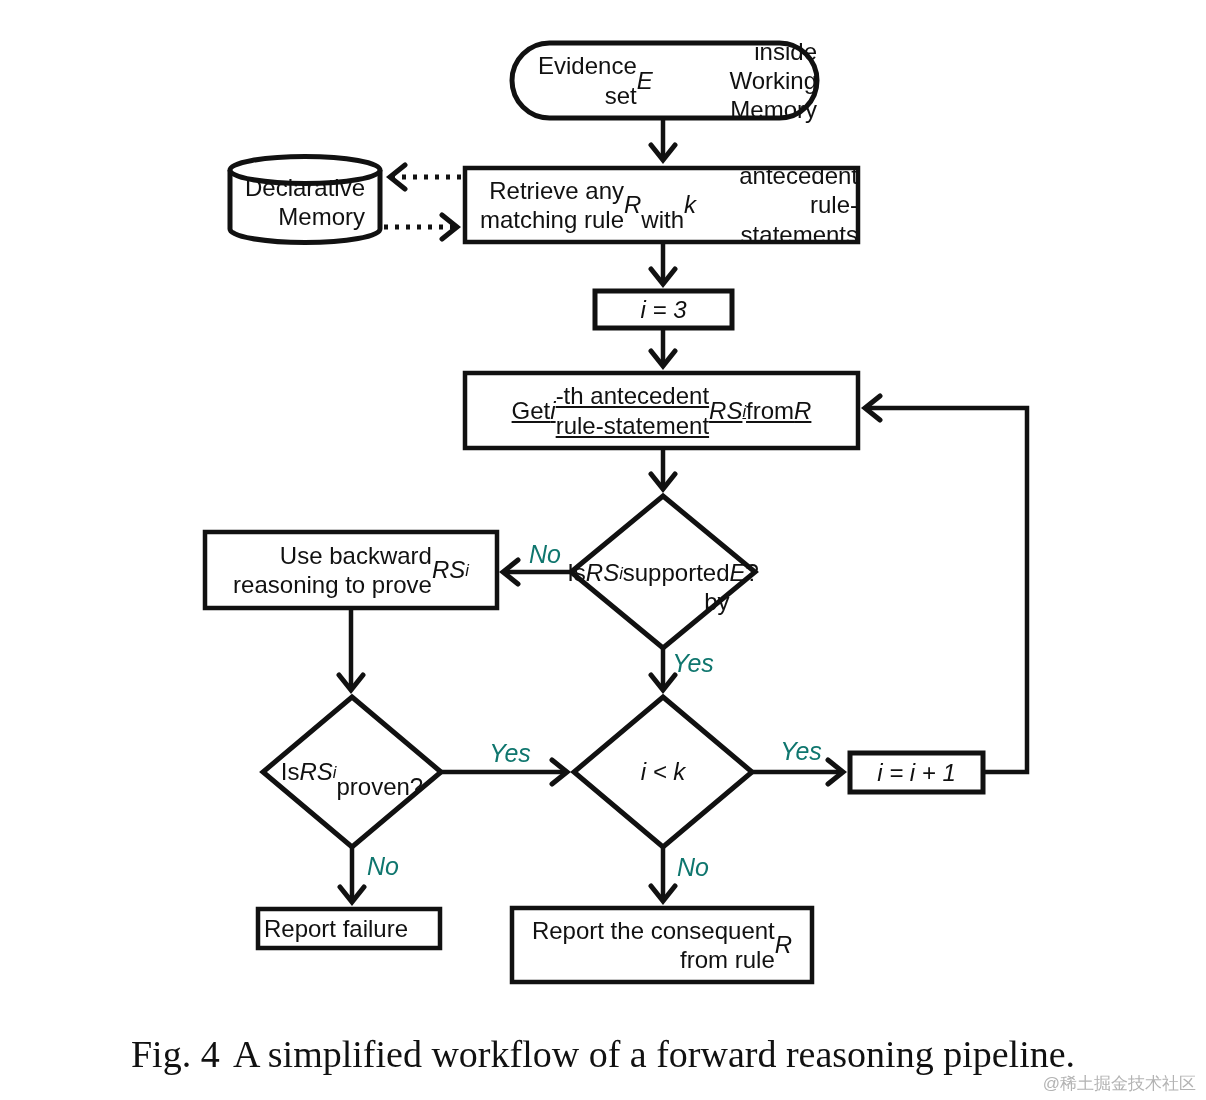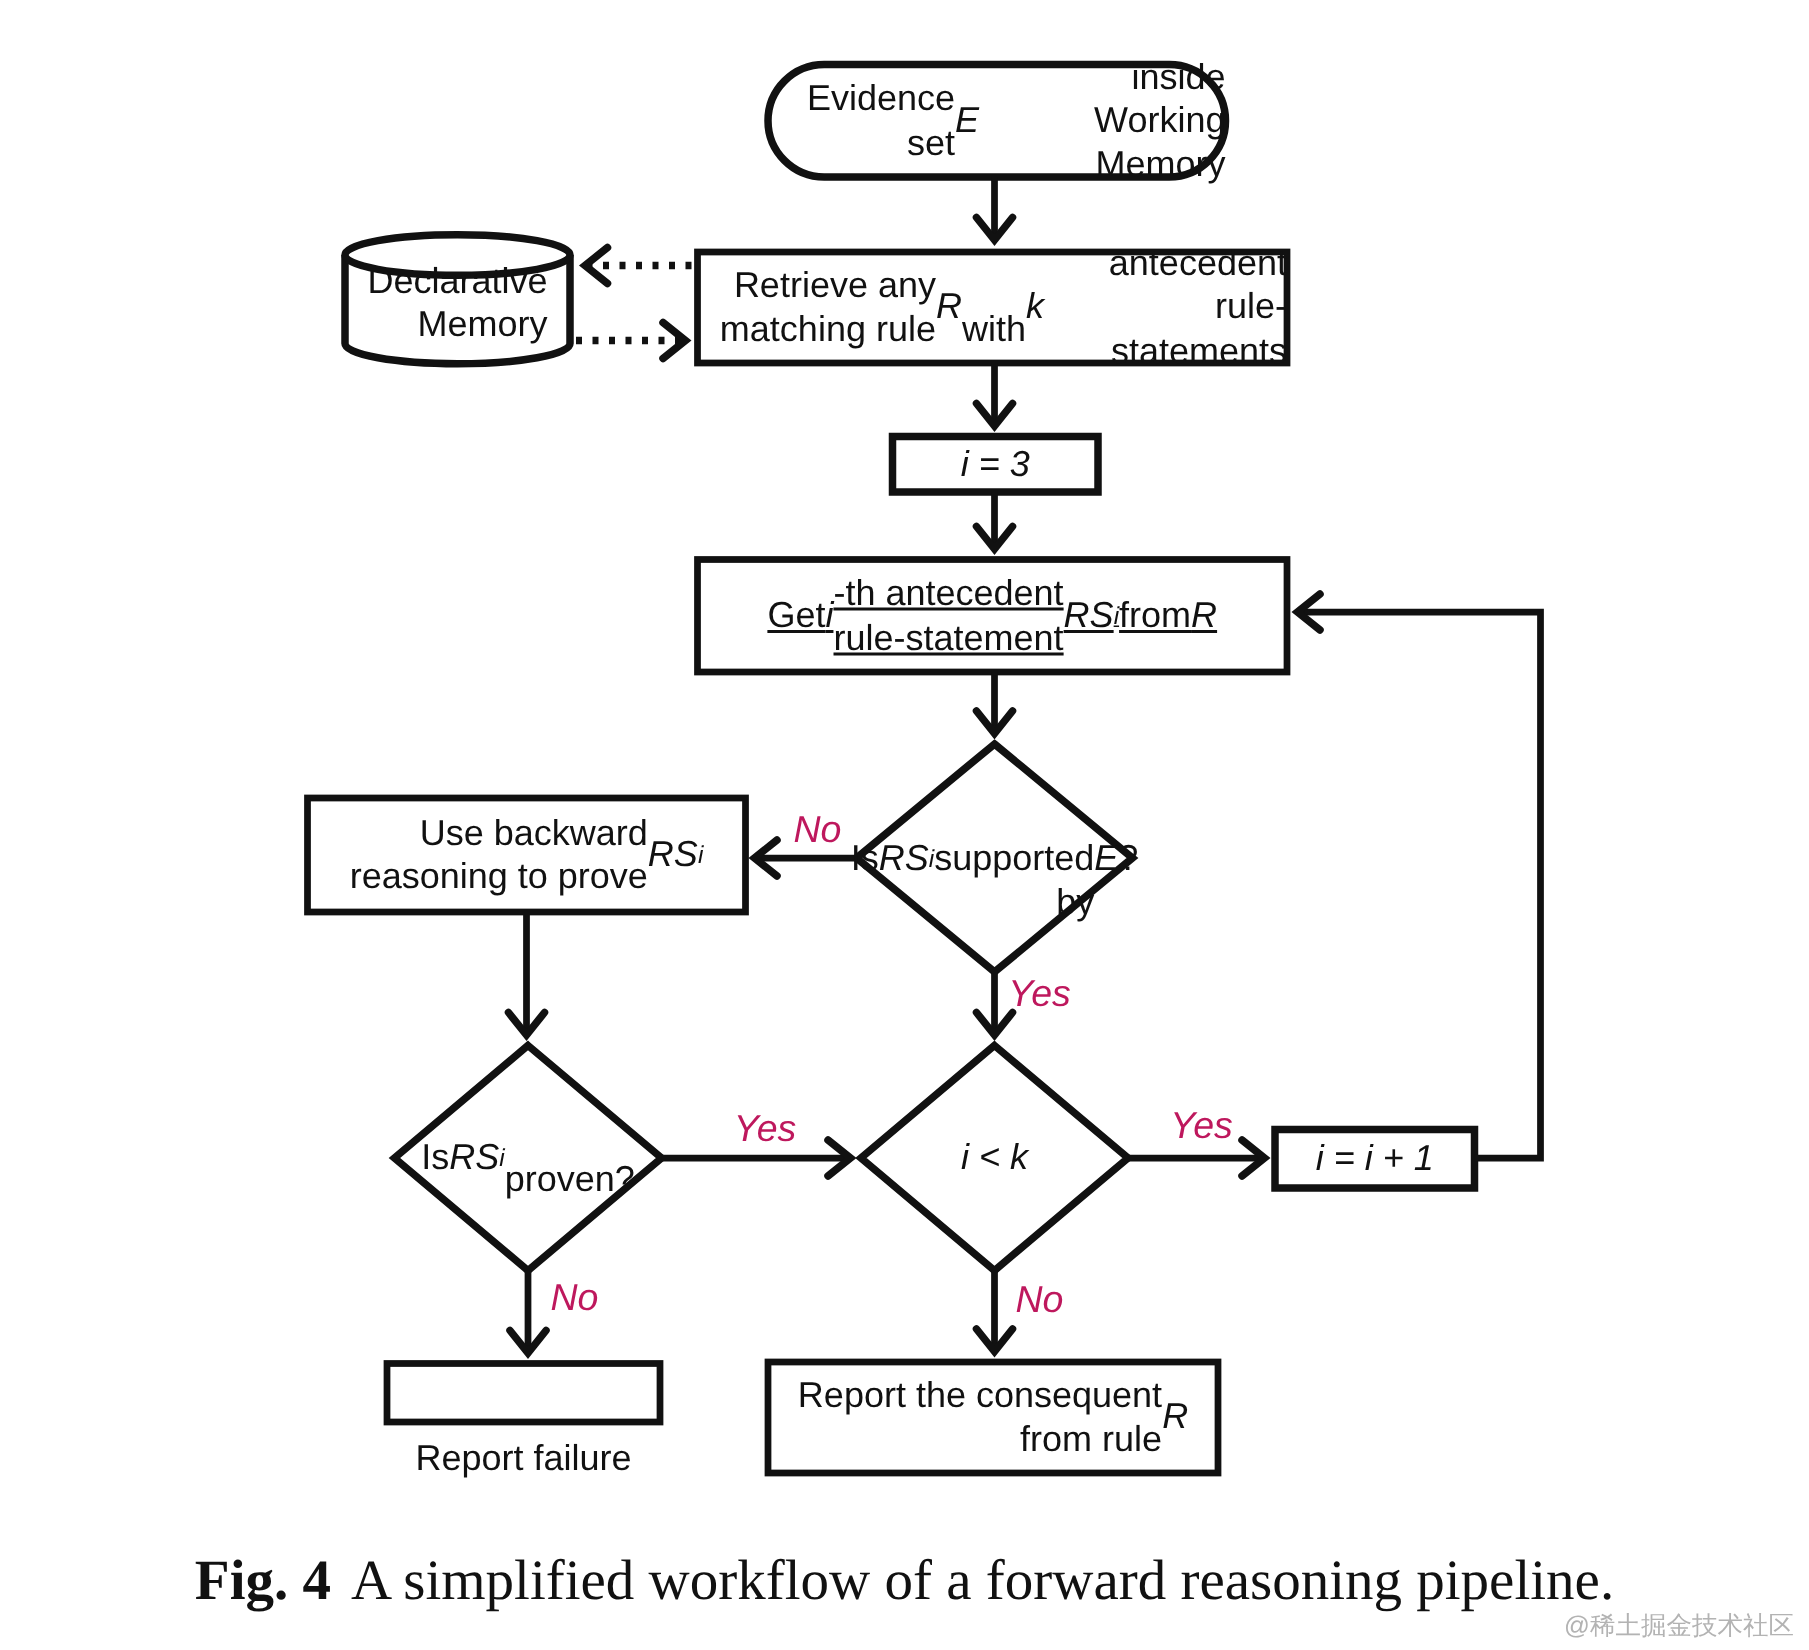--- a/index.html
+++ b/index.html
@@ -3,24 +3,24 @@
 <meta charset="utf-8">
 <style>
   html,body{margin:0;padding:0;background:#fff;}
   .stage{position:relative;width:1206px;height:1100px;background:#fff;overflow:hidden;
          font-family:"Liberation Sans",sans-serif;color:#111;}
   .stage svg{position:absolute;left:0;top:0;}
   .nlabel{position:absolute;display:flex;align-items:center;justify-content:center;
           text-align:right;font-size:24px;line-height:1.22;color:#111;}
   .nlabel sub{font-size:68%;line-height:0;}
   .elabel{position:absolute;transform:translate(-50%,-50%);font-size:25px;font-style:italic;
-          color:#be185d;white-space:nowrap;}
+          color:#0f766e;white-space:nowrap;}
   .caption{position:absolute;left:0;right:0;top:1032px;text-align:center;
            font-family:"Liberation Serif",serif;font-size:38px;color:#111;}
-  .caption .cap-prefix{font-weight:bold;margin-right:0.35em;}
+  .caption .cap-prefix{font-weight:normal;margin-right:0.35em;}
   .watermark{position:absolute;right:10px;top:1072px;font-size:17px;color:#b3b3b3;
              font-family:"Liberation Sans",sans-serif;margin-left:28px;}
 </style>
 </head>
 <body>
 
 <div class="stage">
 
   <svg width="1206" height="1100" viewBox="0 0 1206 1100">
     <defs>
@@ -70,21 +70,21 @@
   <div class="nlabel" style="left:465px;top:373px;width:393px;height:75px;text-decoration:underline;">Get <i>i</i>-th antecedent<br>rule-statement <i>RS</i><sub><i>i</i></sub> from <i>R</i></div>
   <div class="nlabel" style="left:573px;top:500px;width:180px;height:145px;">Is <i>RS</i><sub><i>i</i></sub><br>supported<br>by <i>E</i>?</div>
   <div class="nlabel" style="left:205px;top:532px;width:292px;height:76px;">Use backward<br>reasoning to prove <i>RS</i><sub><i>i</i></sub></div>
   <div class="nlabel" style="left:267px;top:712px;width:170px;height:120px;">Is <i>RS</i><sub><i>i</i></sub><br>proven?</div>
   <div class="nlabel" style="left:589px;top:742px;width:148px;height:60px;">
       <i>i &lt; k</i>
     </div>
   <div class="nlabel" style="left:850px;top:753px;width:133px;height:39px;">
       <i>i = i + 1</i>
     </div>
-  <div class="nlabel" style="left:258px;top:909px;width:182px;height:39px;margin-top:44px;">Report failure</div>
+  <div class="nlabel" style="left:245px;top:909px;width:182px;height:39px;">Report failure</div>
   <div class="nlabel" style="left:512px;top:908px;width:300px;height:74px;">Report the consequent<br>from rule <i>R</i></div>
 
   <div class="elabel" style="left:545px;top:554px;">No</div>
   <div class="elabel" style="left:693px;top:663px;">Yes</div>
   <div class="elabel" style="left:510px;top:753px;">Yes</div>
   <div class="elabel" style="left:383px;top:866px;">No</div>
   <div class="elabel" style="left:801px;top:751px;">Yes</div>
   <div class="elabel" style="left:693px;top:867px;">No</div>
 
   <div class="caption">

